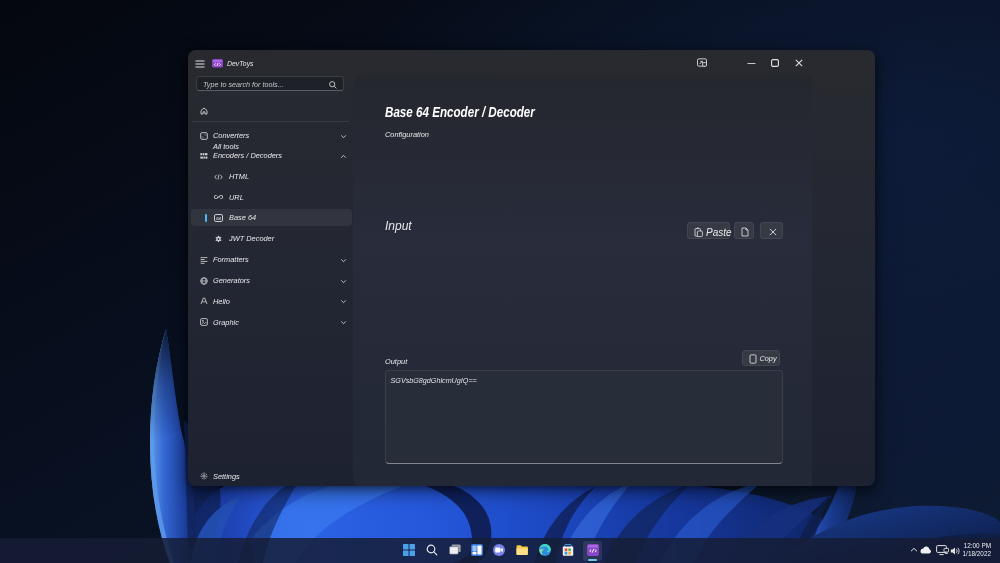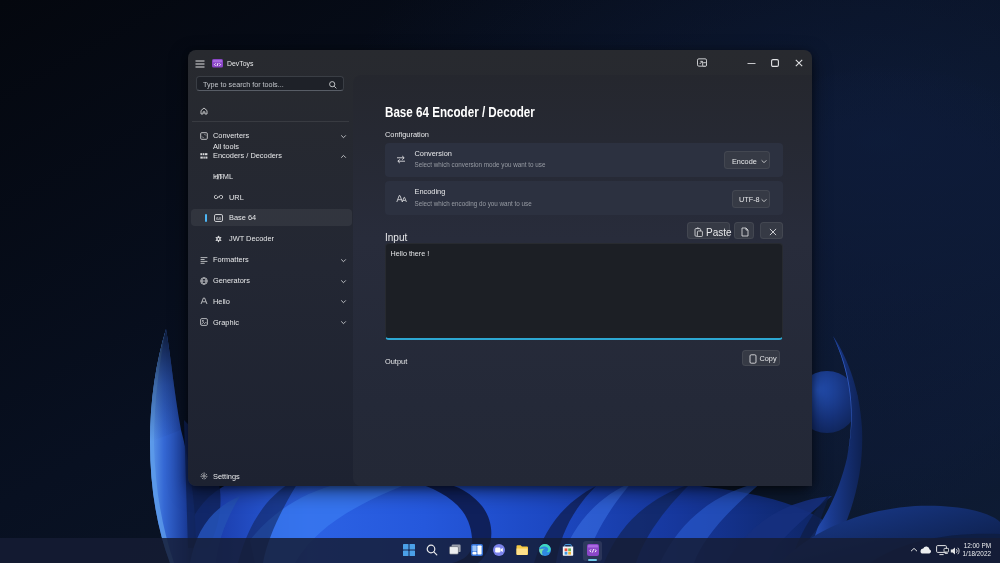--- a/index.html
+++ b/index.html
@@ -1,23 +1,23 @@
 <!DOCTYPE html>
 <html><head>
 <meta charset="utf-8">
 <style>
   html,body{margin:0;padding:0;background:#05080f;}
   #screen{position:relative;width:1000px;height:563px;overflow:hidden;
     font-family:"Liberation Sans",sans-serif;-webkit-font-smoothing:antialiased;}
   #wall{position:absolute;left:0;top:0;}
   .abs{position:absolute;}
   
-  #win{position:absolute;left:188px;top:50px;width:624px;height:436px;
+  #win{position:absolute;left:188px;top:50px;width:687px;height:436px;
     border-radius:8px;background:linear-gradient(180deg,#282a2f 0%,#232733 50%,#1d2231 100%);
-    box-shadow:0 6px 18px rgba(0,0,0,0.5), 0 2px 6px rgba(0,0,0,0.35);}
+    box-shadow:0 6px 18px rgba(0,0,0,0.5), 0 2px 6px rgba(0,0,0,0.35);font-style:italic;}
   #content{position:absolute;left:165px;top:24.5px;width:459px;height:411.5px;
     background:linear-gradient(180deg,#25272e 0%,#282c3b 40%,#242938 80%,#232836 100%);border-radius:8px 0 0 8px;}
   .txt{position:absolute;color:#e7e8ea;white-space:nowrap;}
   .sub{color:#989ca4;}
   .card{position:absolute;left:196.5px;width:398.5px;height:34px;border-radius:4px;
     background:#2c3140;}
   .btn{position:absolute;background:#363a45;border:0.5px solid rgba(255,255,255,0.065);
     border-radius:3.5px;box-sizing:border-box;}
   .navtxt{position:absolute;color:#e7e8ea;white-space:nowrap;}
   .chev{position:absolute;width:7px;height:7px;}
@@ -193,21 +193,21 @@
       </svg>
       <div class="navtxt" style="left:25px;top:101px;">Encoders / Decoders</div>
       <svg class="chev" style="left:151.5px;top:102.5px" viewBox="0 0 7 7">
           <path d="M1.2 4.7 L3.5 2.4 L5.8 4.7" fill="none" stroke="#cbcdd0" stroke-width="0.9"></path>
         </svg>
 
       <svg class="abs" style="left:26px;top:122.5px" width="9" height="8" viewBox="0 0 9 8">
         <path d="M2.6 1.8 L0.8 4 L2.6 6.2 M6.4 1.8 L8.2 4 L6.4 6.2" fill="none" stroke="#d9dadc" stroke-width="0.8"></path>
         <path d="M5 1.5 L4 6.5" stroke="#d9dadc" stroke-width="0.8"></path>
       </svg>
-      <div class="navtxt" style="left:25px;top:122px;">HTML</div>
+      <div class="navtxt" style="left:41px;top:122px;">HTML</div>
 
       <svg class="abs" style="left:26px;top:143px" width="9" height="8" viewBox="0 0 9 8">
         <path d="M3.8 4 A1.6 1.6 0 0 1 2.2 5.6 H1.9 A1.6 1.6 0 0 1 1.9 2.4 H2.6" fill="none" stroke="#d9dadc" stroke-width="0.85"></path>
         <path d="M5.2 4 A1.6 1.6 0 0 1 6.8 2.4 H7.1 A1.6 1.6 0 0 1 7.1 5.6 H6.4" fill="none" stroke="#d9dadc" stroke-width="0.85"></path>
         <path d="M3 4 H6" stroke="#d9dadc" stroke-width="0.85"></path>
       </svg>
       <div class="navtxt" style="left:41px;top:142.5px;">URL</div>
 
       <svg class="abs" style="left:26px;top:163.5px" width="9" height="8" viewBox="0 0 9 8">
         <rect x="0.5" y="0.5" width="8" height="7" rx="1.4" fill="none" stroke="#e8e9eb" stroke-width="0.85"></rect>
@@ -265,81 +265,53 @@
         <circle cx="4" cy="4" r="1.2" fill="none" stroke="#d9dadc" stroke-width="0.8"></circle>
         <circle cx="4" cy="4" r="2.9" fill="none" stroke="#d9dadc" stroke-width="0.8" stroke-dasharray="1.5 1.05"></circle>
       </svg>
       <div class="navtxt" style="left:25px;top:421.5px;">Settings</div>
     </div>
 
     <div id="content">
       <div class="txt" style="left:32px;top:29px;font-size:14px;font-weight:600;color:#fff;transform:scaleX(0.83);transform-origin:left top;">Base 64 Encoder / Decoder</div>
       <div class="txt" style="left:32px;top:55px;font-size:7.4px;">Configuration</div>
 
-      <div class="card" style="left:31.5px;top:68px;">
-        <svg class="abs" style="left:11px;top:12.5px" width="10" height="9" viewBox="0 0 10 9">
-          <path d="M1 2.8 H8 M6.2 1 L8.2 2.8 L6.2 4.6" fill="none" stroke="#dcdde0" stroke-width="0.9"></path>
-          <path d="M9 6.2 H2 M3.8 4.4 L1.8 6.2 L3.8 8" fill="none" stroke="#dcdde0" stroke-width="0.9"></path>
-        </svg>
-        <div class="txt" style="left:30px;top:6px;font-size:7.4px;">Conversion</div>
-        <div class="txt sub" style="left:30px;top:18.5px;font-size:6.3px;">Select which conversion mode you want to use</div>
-        <div class="btn" style="left:339.5px;top:8.5px;width:46px;height:18px;">
-          <div class="txt" style="left:7px;top:4.5px;font-size:7.3px;">Encode</div>
-          <svg class="abs" style="left:34.5px;top:6px" width="8" height="7" viewBox="0 0 8 7">
-              <path d="M1.6 2.3 L4 4.7 L6.4 2.3" fill="none" stroke="#cfd1d4" stroke-width="0.9"></path>
-            </svg>
-        </div>
-      </div>
-
-      <div class="card" style="left:31.5px;top:106.5px;">
-        <svg class="abs" style="left:11px;top:12px" width="11" height="10" viewBox="0 0 11 10">
-          <path d="M0.8 9 L3.2 2.6 H4 L6.4 9 M1.9 6.7 H5.3" fill="none" stroke="#dcdde0" stroke-width="0.85"></path>
-          <path d="M6.2 9 L8 4.4 H8.6 L10.4 9 M7 7.4 H9.6" fill="none" stroke="#dcdde0" stroke-width="0.8"></path>
-        </svg>
-        <div class="txt" style="left:30px;top:6px;font-size:7.4px;">Encoding</div>
-        <div class="txt sub" style="left:30px;top:18.5px;font-size:6.3px;">Select which encoding do you want to use</div>
-        <div class="btn" style="left:347px;top:8.5px;width:38.5px;height:18px;">
-          <div class="txt" style="left:6.5px;top:4.5px;font-size:7.3px;">UTF-8</div>
-          <svg class="abs" style="left:27.5px;top:6px" width="8" height="7" viewBox="0 0 8 7">
-              <path d="M1.6 2.3 L4 4.7 L6.4 2.3" fill="none" stroke="#cfd1d4" stroke-width="0.9"></path>
-            </svg>
-        </div>
-      </div>
-
-      <div class="txt" style="left:32px;top:157px;font-size:10px;">Input</div>
+
+
+      <div class="txt" style="left:32px;top:144px;font-size:12px;">Input</div>
       <div class="btn" style="left:334px;top:147.5px;width:42.5px;height:17px;">
         <svg class="abs" style="left:6px;top:3.5px" width="9" height="10" viewBox="0 0 9 10">
           <rect x="1" y="1.6" width="5.6" height="7.6" rx="1" fill="none" stroke="#dcdde0" stroke-width="0.85"></rect>
           <path d="M2.6 1.6 a1.3 1.3 0 0 1 2.4 0" fill="none" stroke="#dcdde0" stroke-width="0.85"></path>
           <rect x="3.4" y="4" width="5" height="5.6" rx="1" fill="#33363e" stroke="#dcdde0" stroke-width="0.85"></rect>
         </svg>
         <div class="txt" style="left:18px;top:4px;font-size:10px;">Paste</div>
       </div>
       <div class="btn" style="left:380.5px;top:147.5px;width:20px;height:17px;">
         <svg class="abs" style="left:6px;top:3.5px" width="8" height="10" viewBox="0 0 8 10">
           <path d="M1 1 H5 L7 3 V9 H1 Z" fill="none" stroke="#dcdde0" stroke-width="0.85"></path>
           <path d="M5 1 V3 H7" fill="none" stroke="#dcdde0" stroke-width="0.85"></path>
         </svg>
       </div>
       <div class="btn" style="left:407px;top:147.5px;width:22.5px;height:17px;">
         <svg class="abs" style="left:7.5px;top:4.5px" width="8" height="8" viewBox="0 0 8 8">
           <path d="M0.9 0.9 7.1 7.1 M7.1 0.9 0.9 7.1" stroke="#dcdde0" stroke-width="0.9"></path>
         </svg>
       </div>
-      <div class="abs" style="left:31.5px;top:168.5px;width:398.5px;height:97px;box-sizing:border-box;
-           background:#1c1f25;border:1px solid rgba(255,255,255,0.05);border-bottom:2px solid #2da7d2;border-radius:4px;">
-        <div class="txt" style="left:5px;top:5px;font-size:7.2px;color:#e3e5e7;">Hello there !</div>
-      </div>
 
       <div class="txt" style="left:32px;top:282px;font-size:7.4px;">Output</div>
       <div class="btn" style="left:389px;top:275px;width:38px;height:16px;">
         <svg class="abs" style="left:6px;top:3px" width="8" height="10" viewBox="0 0 8 10">
           <rect x="1" y="0.8" width="6" height="8.4" rx="1.2" fill="none" stroke="#dcdde0" stroke-width="0.9"></rect>
         </svg>
         <div class="txt" style="left:16.5px;top:3.5px;font-size:7.3px;">Copy</div>
+      </div>
+      <div class="abs" style="left:31.5px;top:295.5px;width:398.5px;height:93.5px;box-sizing:border-box;
+           background:#282d3a;border:1px solid rgba(255,255,255,0.09);border-bottom:1px solid rgba(255,255,255,0.42);border-radius:4px;">
+        <div class="txt" style="left:5px;top:5px;font-size:7.2px;color:#dfe1e4;">SGVsbG8gdGhlcmUgIQ==</div>
       </div>
     </div>
   </div>
 
   <div id="taskbar" class="abs" style="left:0;top:538px;width:1000px;height:25px;background:rgba(21,29,52,0.84);">
 
     <svg class="abs" style="left:402.5px;top:5.5px" width="12" height="12" viewBox="0 0 12 12">
       <g fill="#4ba0e8">
           <rect width="5.5" height="5.5" rx="0.6"></rect>
           <rect x="6.5" width="5.5" height="5.5" rx="0.6"></rect>

